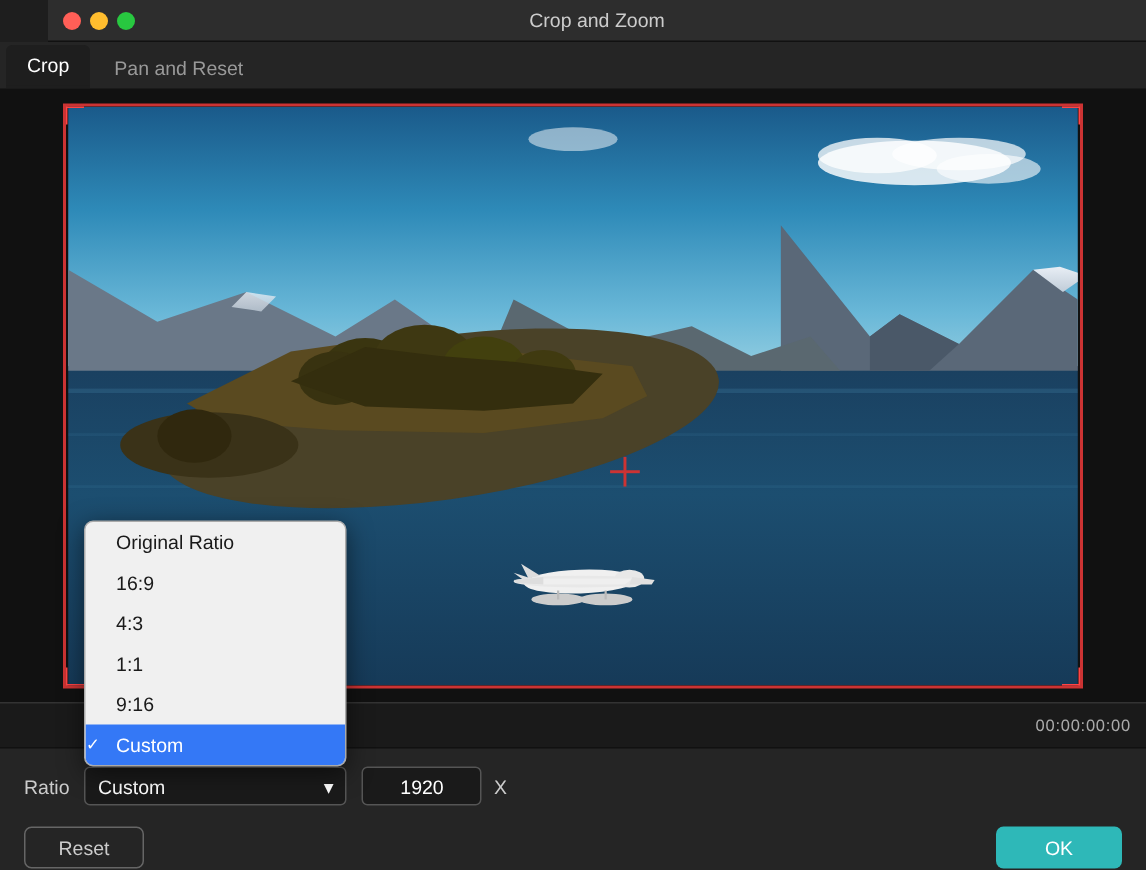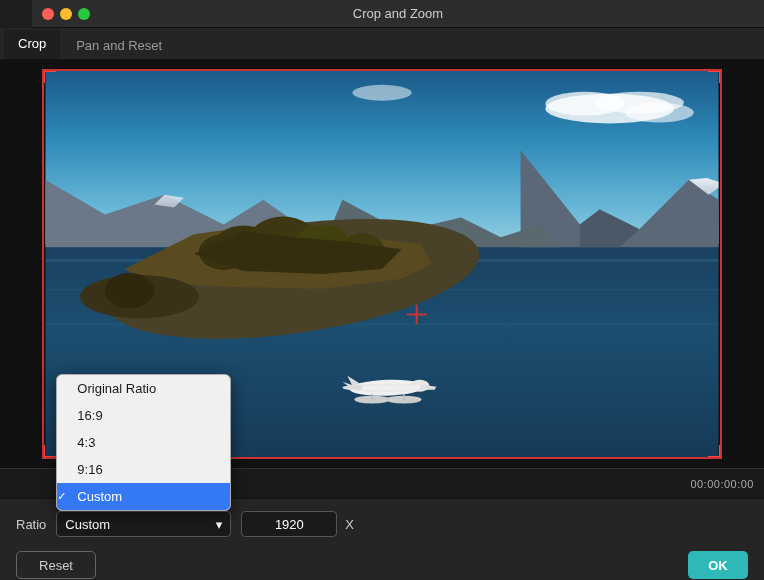--- a/index.html
+++ b/index.html
@@ -210,21 +210,21 @@
       width: 14px;
     }
 
     
     .dimensions-row {
       display: flex;
       align-items: center;
       gap: 8px;
     }
     .dim-input {
-      width: 96px;
+      width: 80px;
       height: 26px;
       background: #1a1a1a;
       border: 1px solid #555;
       border-radius: 4px;
       color: #fff;
       font-size: 13px;
       text-align: center;
       padding: 0 6px;
     }
     .dim-separator {
@@ -243,29 +243,29 @@
       width: 80px;
       height: 28px;
       background: transparent;
       border: 1px solid #666;
       border-radius: 5px;
       color: #ccc;
       font-size: 13px;
       cursor: pointer;
     }
     .btn-ok {
-      width: 60px;
+      width: 84px;
       height: 28px;
       background: #2eb8b8;
       border: none;
       border-radius: 5px;
       color: #fff;
       font-size: 13px;
       cursor: pointer;
-      font-weight: 700;
+      font-weight: 400;
     }
 
     
     .scene-svg {
       position: absolute;
       top: 0; left: 0;
       width: 100%;
       height: 100%;
       pointer-events: none;
     }
@@ -416,20 +416,24 @@
           <div class="dropdown-item">
             <span class="checkmark"></span>
             <span>16:9</span>
           </div>
           <div class="dropdown-item">
             <span class="checkmark"></span>
             <span>4:3</span>
           </div>
           <div class="dropdown-item">
             <span class="checkmark"></span>
+            <span>1:1</span>
+          </div>
+          <div class="dropdown-item">
+            <span class="checkmark"></span>
             <span>9:16</span>
           </div>
           <div class="dropdown-item selected">
             <span class="checkmark">✓</span>
             <span>Custom</span>
           </div>
         </div>
       </div>
 
       <div class="dimensions-row">

